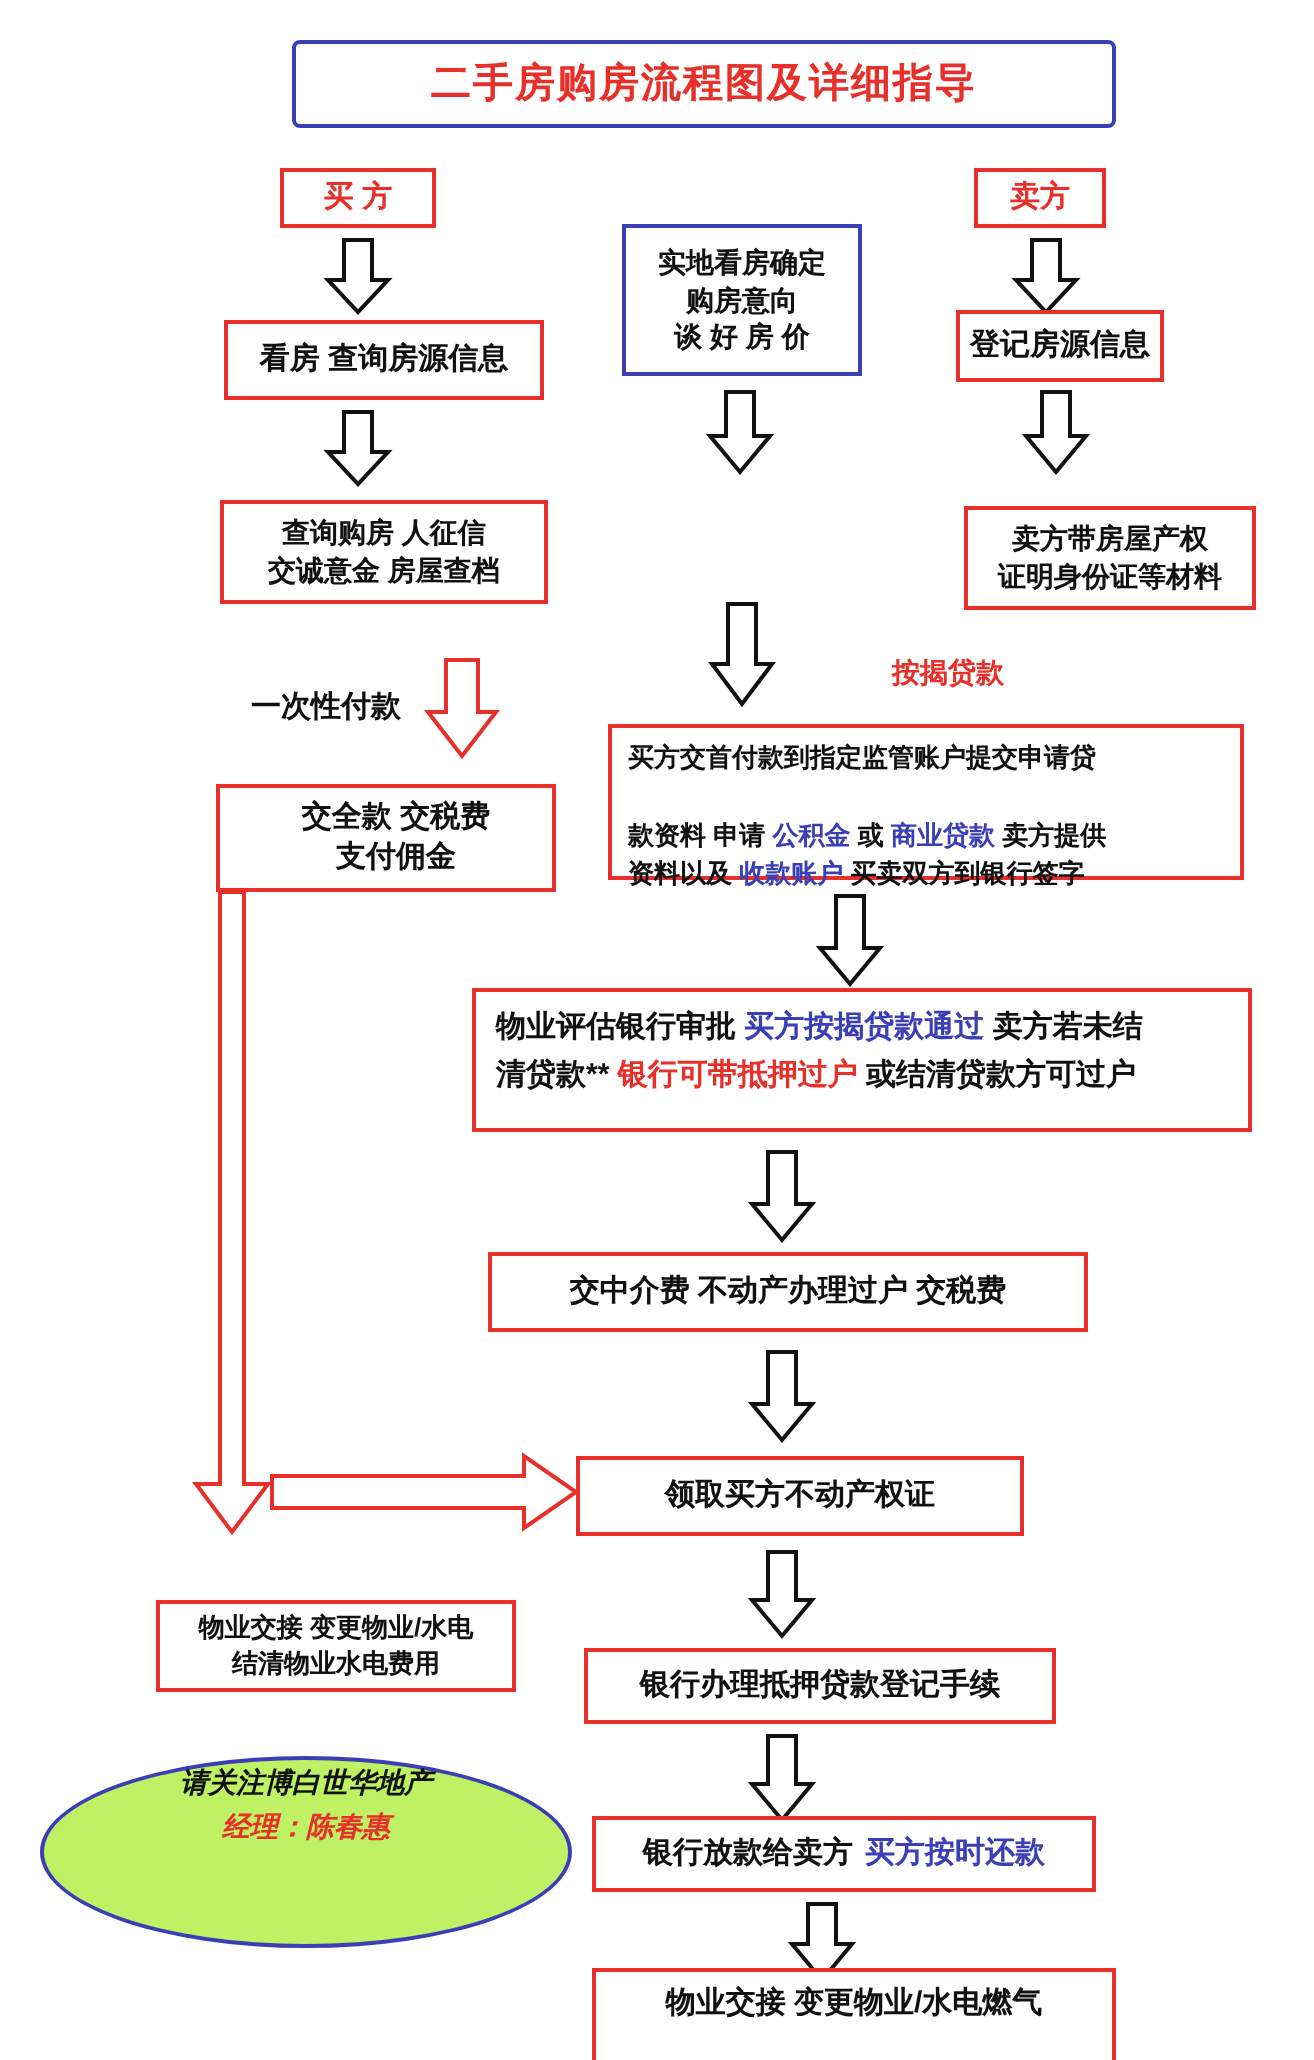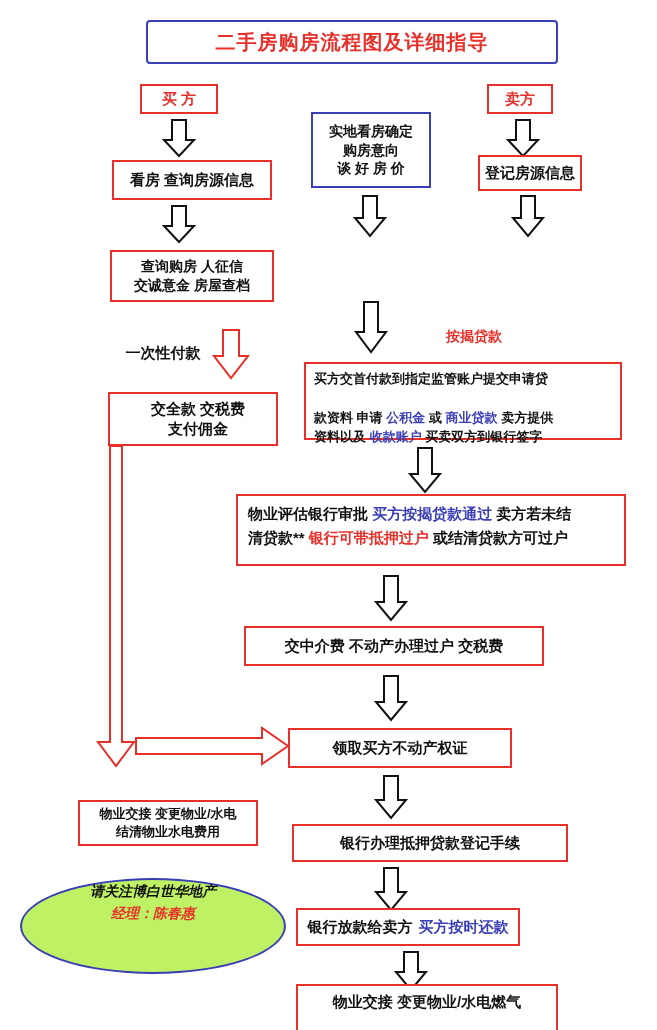--- a/index.html
+++ b/index.html
@@ -118,20 +118,22 @@
   </svg>
 
   <svg class="arrow-svg" style="left:513px; top:196px; width:30px; height:40px;" viewBox="0 0 30 40">
     <polygon points="8,0 22,0 22,22 30,22 15,40 0,22 8,22" fill="#ffffff" stroke="#111111" stroke-width="2"></polygon>
   </svg>
 
   <div class="box red-box" style="left:110px; top:250px; width:164px; height:52px; font-size:14px; white-space:pre-line;">查询购房 人征信
 交诚意金 房屋查档</div>
 
 
+  <div class="box red-box" style="left:482px; top:253px; width:146px; height:52px; font-size:14px; white-space:pre-line;">卖方带房屋产权
+证明身份证等材料</div>
 
   <div class="plain" style="left:103px; top:344px; width:120px; font-size:15px;">一次性付款</div>
 
   <svg class="arrow-svg" style="left:214px; top:330px; width:34px; height:48px;" viewBox="0 0 34 48">
     <polygon points="9,0 25,0 25,26 34,26 17,48 0,26 9,26" fill="#ffffff" stroke="#e8302a" stroke-width="2"></polygon>
   </svg>
 
   <div class="note" style="left:446px; top:328px;">按揭贷款</div>
 
   <svg class="arrow-svg" style="left:356px; top:302px; width:30px; height:50px;" viewBox="0 0 30 50">
@@ -194,27 +196,27 @@
 
   <div class="box red-box" style="left:288px; top:728px; width:224px; height:40px; font-size:15px;">领取买方不动产权证</div>
 
   <svg class="arrow-svg" style="left:376px; top:776px; width:30px; height:42px;" viewBox="0 0 30 42">
     <polygon points="8,0 22,0 22,24 30,24 15,42 0,24 8,24" fill="#ffffff" stroke="#111111" stroke-width="2"></polygon>
   </svg>
 
   <div class="box red-box" style="left:78px; top:800px; width:180px; height:46px; font-size:13px; white-space:pre-line;">物业交接 变更物业/水电
 结清物业水电费用</div>
 
-  <div class="box red-box" style="left:292px; top:824px; width:276px; height:38px; font-size:15px;">银行办理抵押贷款登记手续</div>
+  <div class="box red-box" style="left:292px; top:824px; width:236px; height:38px; font-size:15px;">银行办理抵押贷款登记手续</div>
 
   <svg class="arrow-svg" style="left:376px; top:868px; width:30px; height:42px;" viewBox="0 0 30 42">
     <polygon points="8,0 22,0 22,24 30,24 15,42 0,24 8,24" fill="#ffffff" stroke="#111111" stroke-width="2"></polygon>
   </svg>
 
-  <div class="box red-box" style="left:296px; top:908px; width:224px; height:38px; font-size:15px;">
+  <div class="box red-box" style="left:296px; top:908px; width:252px; height:38px; font-size:15px;">
     <span>银行放款给卖方</span>
     <span class="blue-text" style="margin-left:6px;">买方按时还款</span>
   </div>
 
   <svg class="arrow-svg" style="left:396px; top:952px; width:30px; height:38px;" viewBox="0 0 30 38">
     <polygon points="8,0 22,0 22,20 30,20 15,38 0,20 8,20" fill="#ffffff" stroke="#111111" stroke-width="2"></polygon>
   </svg>
 
   <div class="box red-box" style="left:296px; top:984px; width:262px; height:56px; font-size:15px; align-items:flex-start; padding-top:6px;">物业交接 变更物业/水电燃气</div>
 

